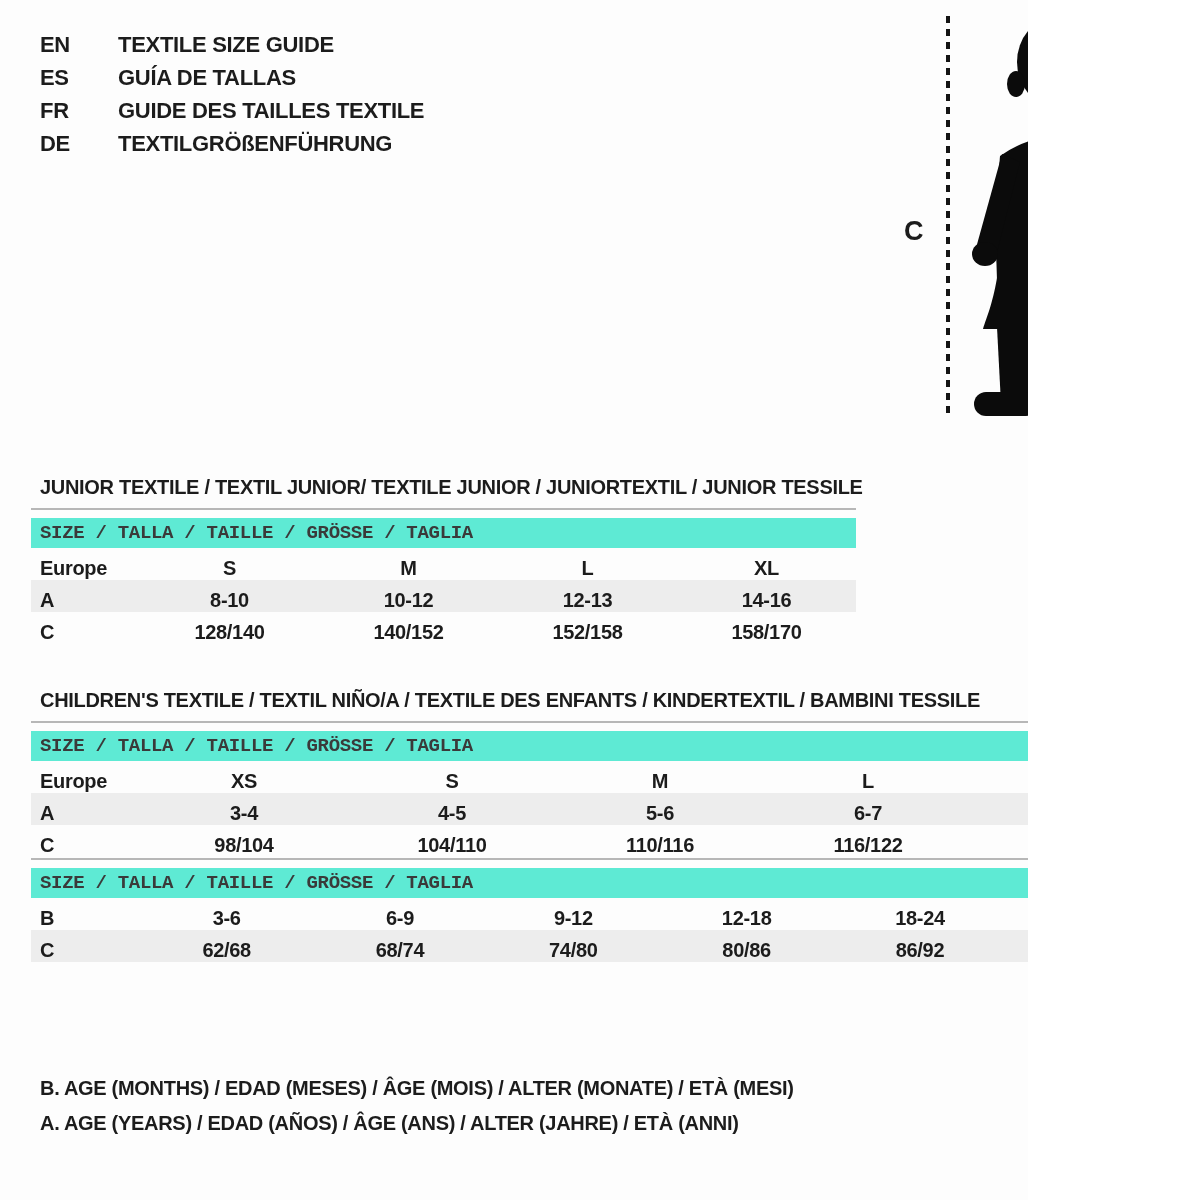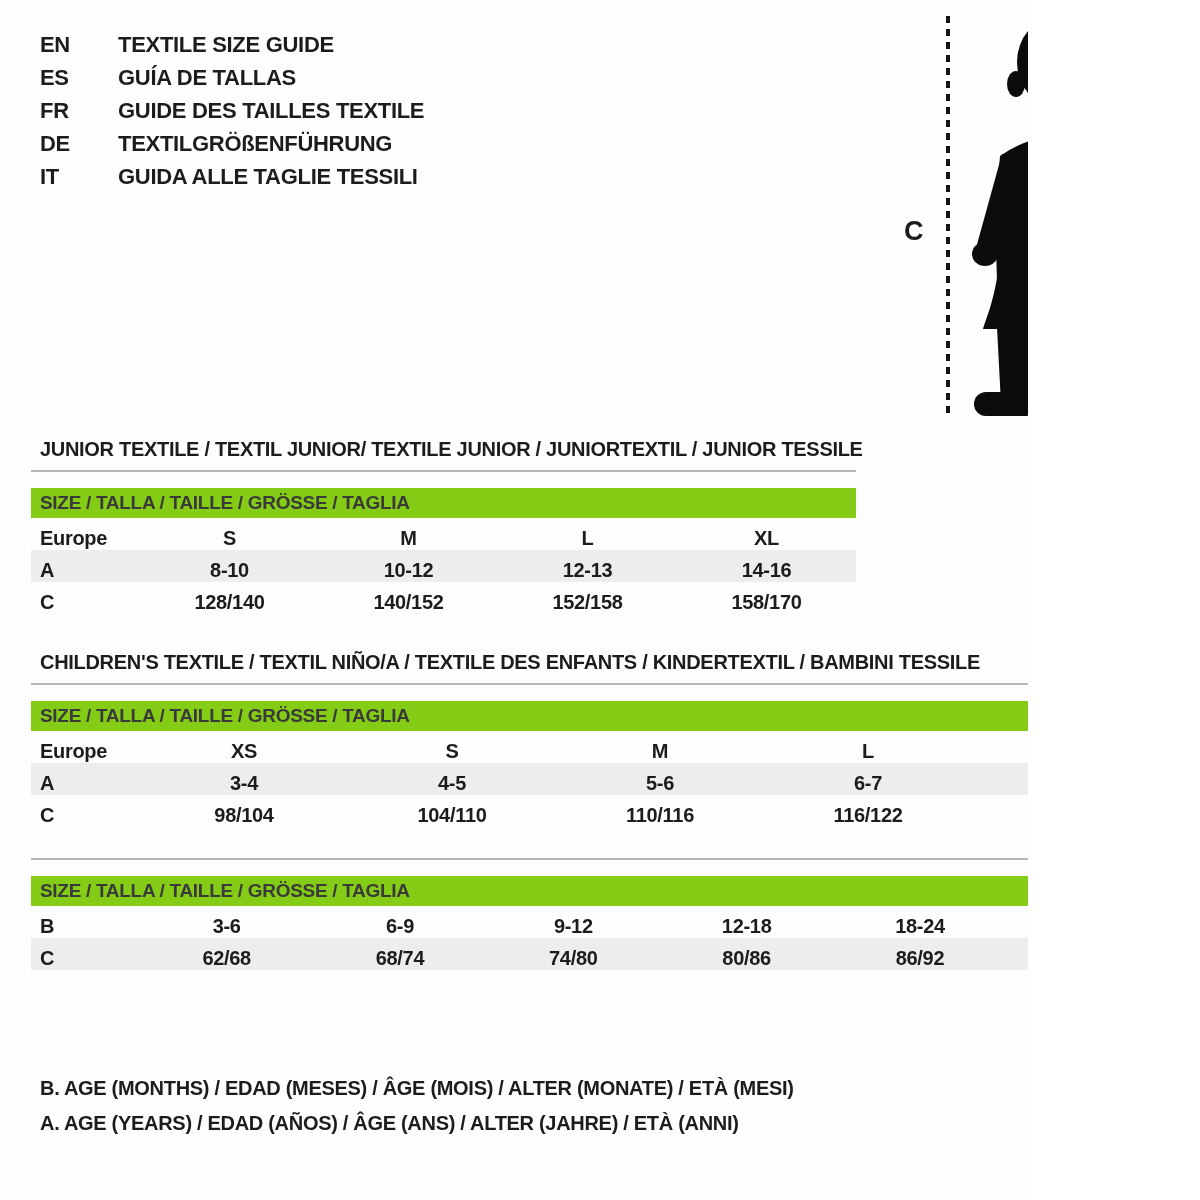--- a/index.html
+++ b/index.html
@@ -21,27 +21,27 @@
     background:repeating-linear-gradient(to bottom, #141414 0 7px, transparent 7px 13px);
   }
   .figure-label { position:absolute; left:904px; top:216px; font-size:27px; }
   .figure-svg { position:absolute; left:966px; top:14px; }
 
   
   .tbl { position:absolute; }
   #table-junior   { left:31px; top:437px; width:825px;  }
   #table-children { left:31px; top:650px; width:1149px; }
   #table-babies   { left:31px; top:850px; width:1149px; }
-  .tbl-title { padding-left:9px; font-size:20px; line-height:25px; white-space:nowrap; }
+  .tbl-title { padding-left:9px; font-size:20px; line-height:25px; white-space:nowrap;margin-top:38px; }
   #table-babies .tbl-title { line-height:33px; }
   .rule { height:2px; background:#b7b7b7; margin-top:8px; }
   .size-bar {
-    margin-top:16px; height:30px; background:#84cc16; color:#3a3a3a;
+    margin-top:8px; height:30px; background:#5eead4; color:#3a3a3a;
     font-size:19px; display:flex; align-items:center;
-    padding-left:9px; box-sizing:border-box;
+    padding-left:9px; box-sizing:border-box;font-family:Liberation Mono, monospace;
   }
   .row { display:flex; height:32px; align-items:flex-end; font-size:20px; }
   .row.shaded { background:#ededed; }
   .cell.label { width:109px; flex:0 0 109px; padding-left:9px; box-sizing:border-box; }
   .cell.val { flex:1 1 0; text-align:center; }
 
   
   .legend { position:absolute; left:40px; top:1071px; font-size:20px; line-height:35px; }
 </style>
 </head>
@@ -58,24 +58,20 @@
         <div class="lang-code">ES</div>
         <div class="lang-title">GUÍA DE TALLAS</div>
       </div>
       <div class="lang-row">
         <div class="lang-code">FR</div>
         <div class="lang-title">GUIDE DES TAILLES TEXTILE</div>
       </div>
       <div class="lang-row">
         <div class="lang-code">DE</div>
         <div class="lang-title">TEXTILGRÖßENFÜHRUNG</div>
-      </div>
-      <div class="lang-row">
-        <div class="lang-code">IT</div>
-        <div class="lang-title">GUIDA ALLE TAGLIE TESSILI</div>
       </div>
     </div>
 
   <div class="figure-line"></div>
   <div class="figure-label">C</div>
   <svg class="figure-svg" width="174" height="406" viewBox="0 0 174 406" fill="#0b0b0b" xmlns="http://www.w3.org/2000/svg">
     <ellipse cx="89" cy="48" rx="38" ry="44"></ellipse>
     <ellipse cx="50" cy="70" rx="9" ry="13"></ellipse>
     <ellipse cx="129" cy="72" rx="9" ry="13"></ellipse>
     <rect x="70" y="82" width="38" height="34"></rect>

